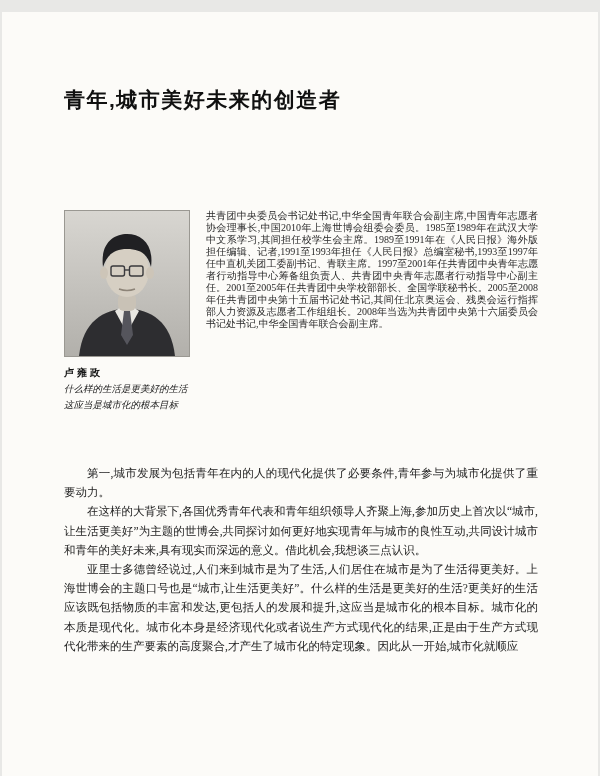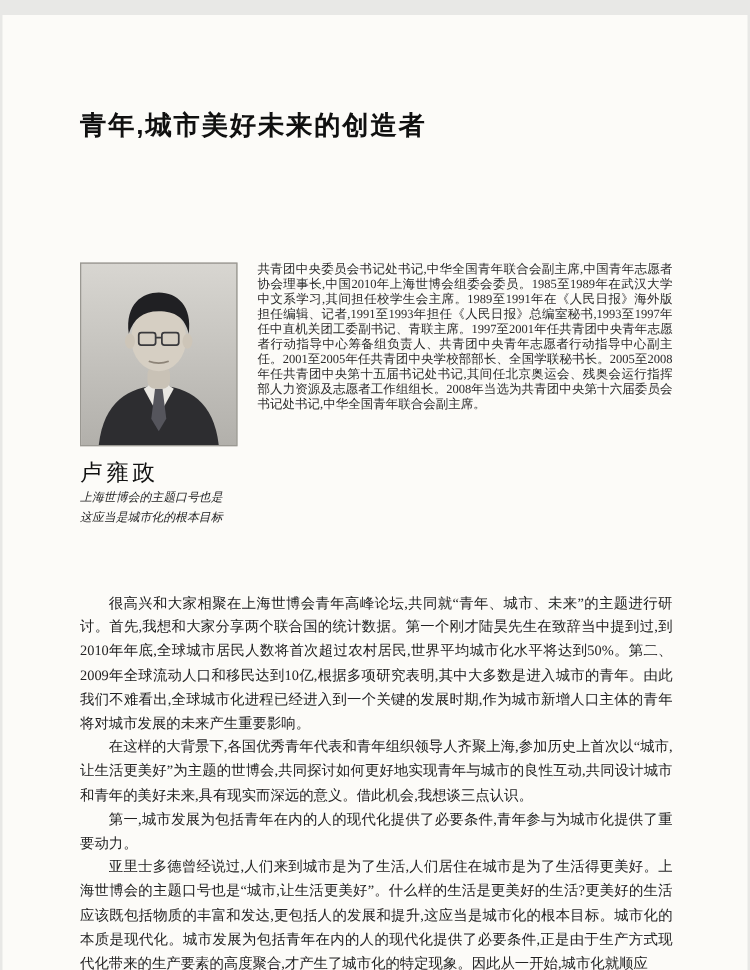--- a/index.html
+++ b/index.html
@@ -31,22 +31,22 @@
   .photo {
     width: 126px;
     height: 147px;
     border: 1px solid #9a9892;
     background: #c4c2bd;
     overflow: hidden;
   }
   .photo svg { display: block; }
   .author-name {
     margin-top: 9px;
-    font-weight: 400;
-    font-size: 18px;
+    font-weight: 700;
+    font-size: 10px;
     letter-spacing: 3px;
     color: #111;
     white-space: nowrap;
   }
   .author-role {
     font-size: 9.5px;
     font-style: italic;
     line-height: 14px;
     color: #222;
     margin-top: 2px;
@@ -108,26 +108,25 @@
           <g stroke="#3a3a3d" stroke-width="1.4" fill="none">
             <rect x="46" y="55" width="13.5" height="10" rx="2"></rect>
             <rect x="64.5" y="55" width="13.5" height="10" rx="2"></rect>
             <line x1="59.5" y1="59" x2="64.5" y2="59"></line>
           </g>
 
           <path d="M54,78 Q62,81 70,78" stroke="#8d8478" stroke-width="1.4" fill="none"></path>
         </svg>
       </div>
       <div class="author-name">卢雍政</div>
-      <div class="author-role">上海世博会的主题口号也是</div>
+      <div class="author-role">什么样的生活是更美好的生活</div>
       <div class="author-role">这应当是城市化的根本目标</div>
     </div>
     <div class="bio">共青团中央委员会书记处书记,中华全国青年联合会副主席,中国青年志愿者协会理事长,中国2010年上海世博会组委会委员。1985至1989年在武汉大学中文系学习,其间担任校学生会主席。1989至1991年在《人民日报》海外版担任编辑、记者,1991至1993年担任《人民日报》总编室秘书,1993至1997年任中直机关团工委副书记、青联主席。1997至2001年任共青团中央青年志愿者行动指导中心筹备组负责人、共青团中央青年志愿者行动指导中心副主任。2001至2005年任共青团中央学校部部长、全国学联秘书长。2005至2008年任共青团中央第十五届书记处书记,其间任北京奥运会、残奥会运行指挥部人力资源及志愿者工作组组长。2008年当选为共青团中央第十六届委员会书记处书记,中华全国青年联合会副主席。</div>
   </div>
 
   <div class="body-text">
-    <p>很高兴和大家相聚在上海世博会青年高峰论坛,共同就“青年、城市、未来”的主题进行研讨。首先,我想和大家分享两个联合国的统计数据。第一个刚才陆昊先生在致辞当中提到过,到2010年年底,全球城市居民人数将首次超过农村居民,世界平均城市化水平将达到50%。第二、2009年全球流动人口和移民达到10亿,根据多项研究表明,其中大多数是进入城市的青年。由此我们不难看出,全球城市化进程已经进入到一个关键的发展时期,作为城市新增人口主体的青年将对城市发展的未来产生重要影响。</p>
+    <p>第一,城市发展为包括青年在内的人的现代化提供了必要条件,青年参与为城市化提供了重要动力。</p>
     <p>在这样的大背景下,各国优秀青年代表和青年组织领导人齐聚上海,参加历史上首次以“城市,让生活更美好”为主题的世博会,共同探讨如何更好地实现青年与城市的良性互动,共同设计城市和青年的美好未来,具有现实而深远的意义。借此机会,我想谈三点认识。</p>
-    <p>第一,城市发展为包括青年在内的人的现代化提供了必要条件,青年参与为城市化提供了重要动力。</p>
-    <p>亚里士多德曾经说过,人们来到城市是为了生活,人们居住在城市是为了生活得更美好。上海世博会的主题口号也是“城市,让生活更美好”。什么样的生活是更美好的生活?更美好的生活应该既包括物质的丰富和发达,更包括人的发展和提升,这应当是城市化的根本目标。城市化的本质是现代化。城市发展为包括青年在内的人的现代化提供了必要条件,正是由于生产方式现代化带来的生产要素的高度聚合,才产生了城市化的特定现象。因此从一开始,城市化就顺应</p>
+    <p>亚里士多德曾经说过,人们来到城市是为了生活,人们居住在城市是为了生活得更美好。上海世博会的主题口号也是“城市,让生活更美好”。什么样的生活是更美好的生活?更美好的生活应该既包括物质的丰富和发达,更包括人的发展和提升,这应当是城市化的根本目标。城市化的本质是现代化。城市化本身是经济现代化或者说生产方式现代化的结果,正是由于生产方式现代化带来的生产要素的高度聚合,才产生了城市化的特定现象。因此从一开始,城市化就顺应</p>
   </div>
 
 </div>
 
 </body></html>

